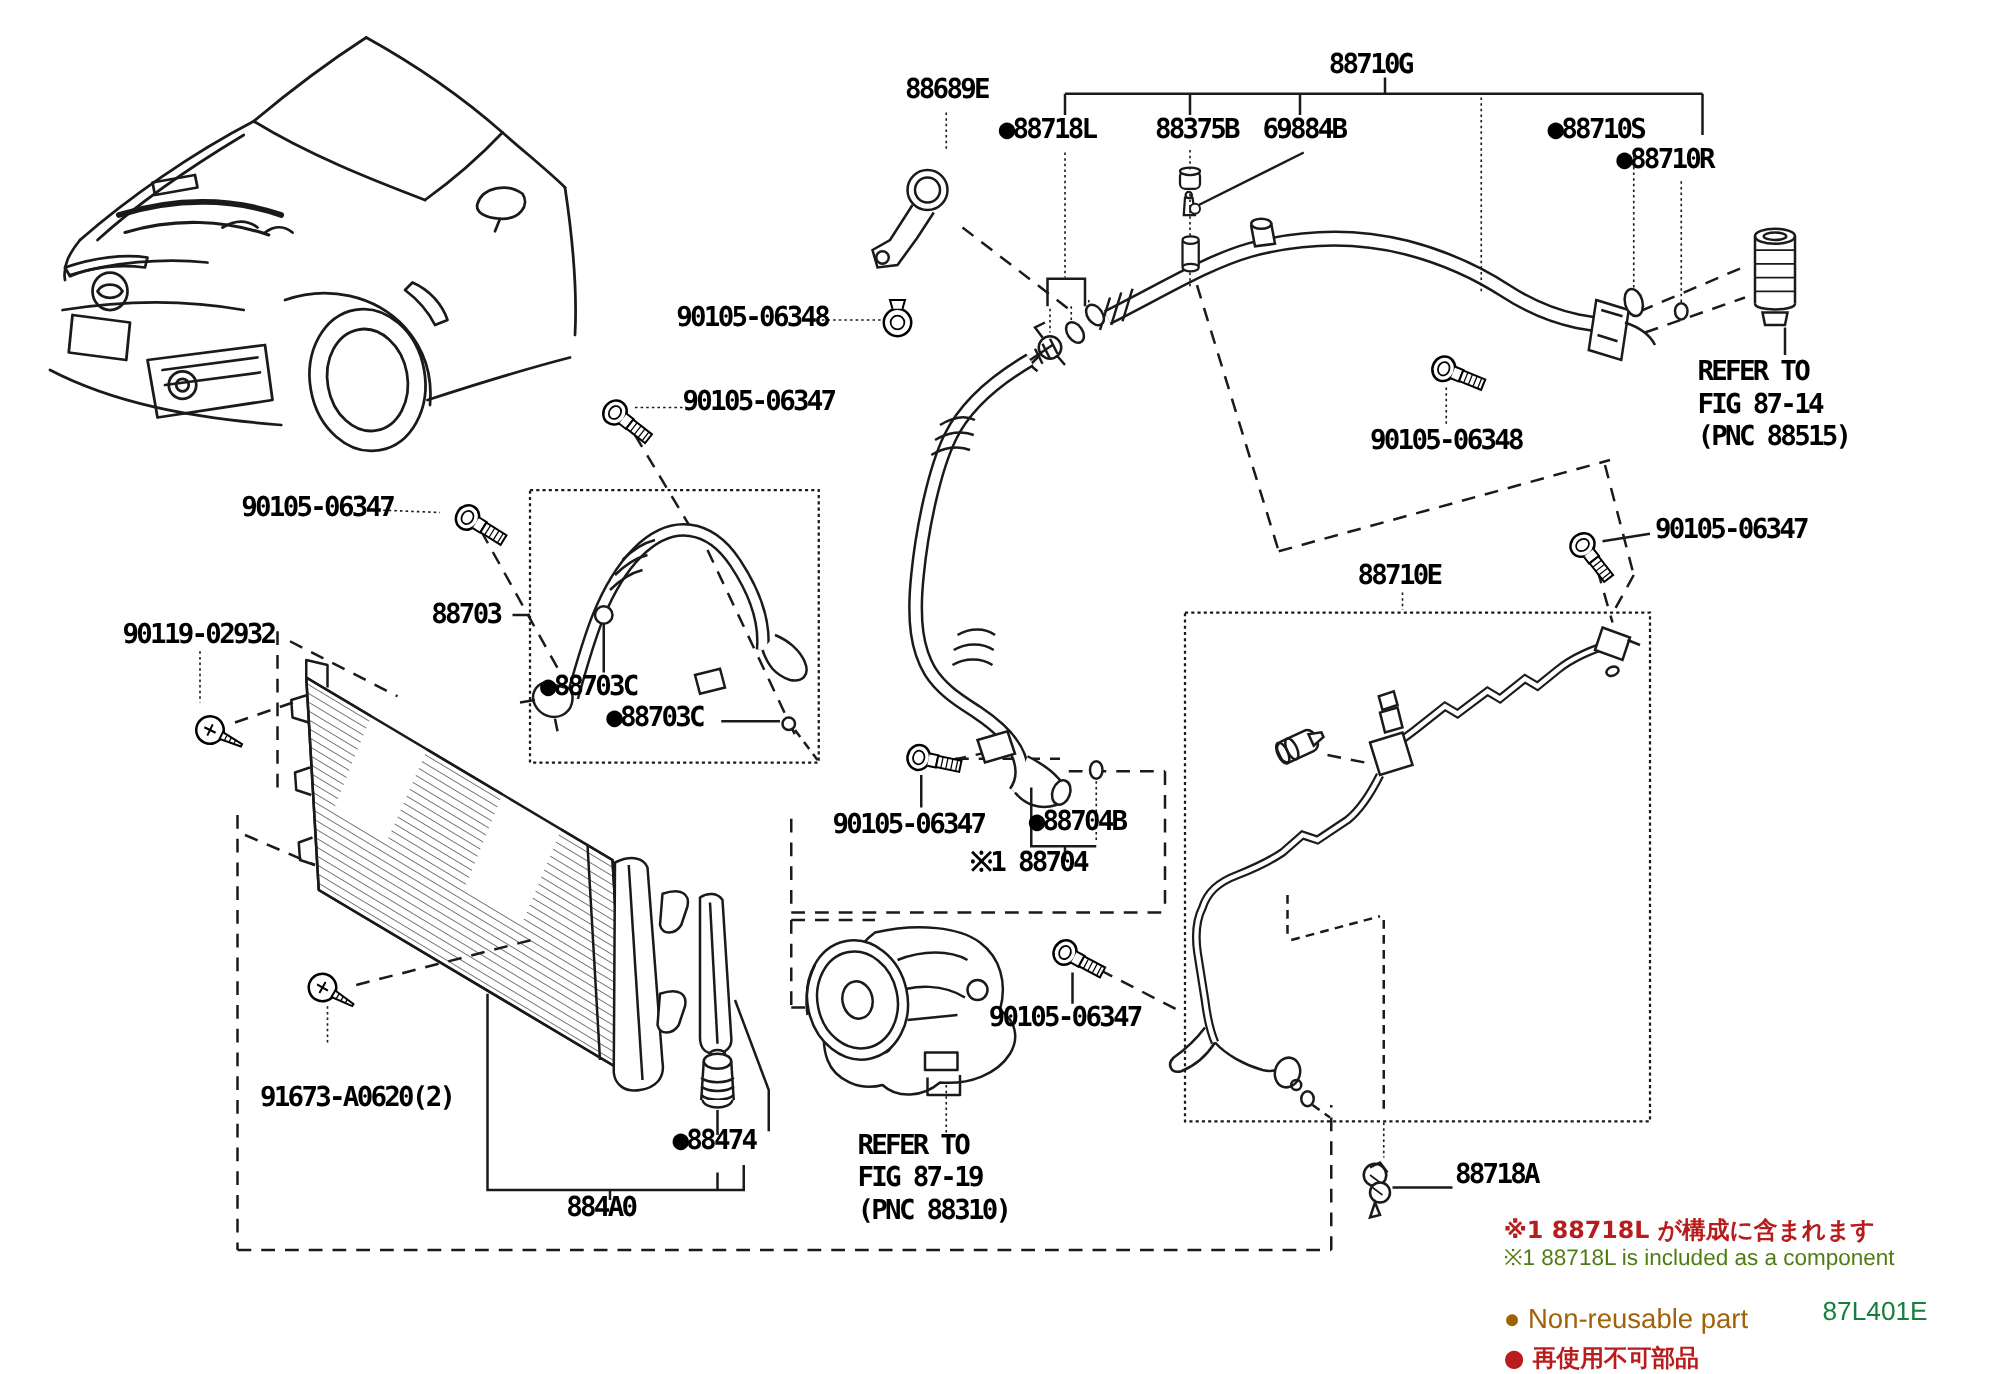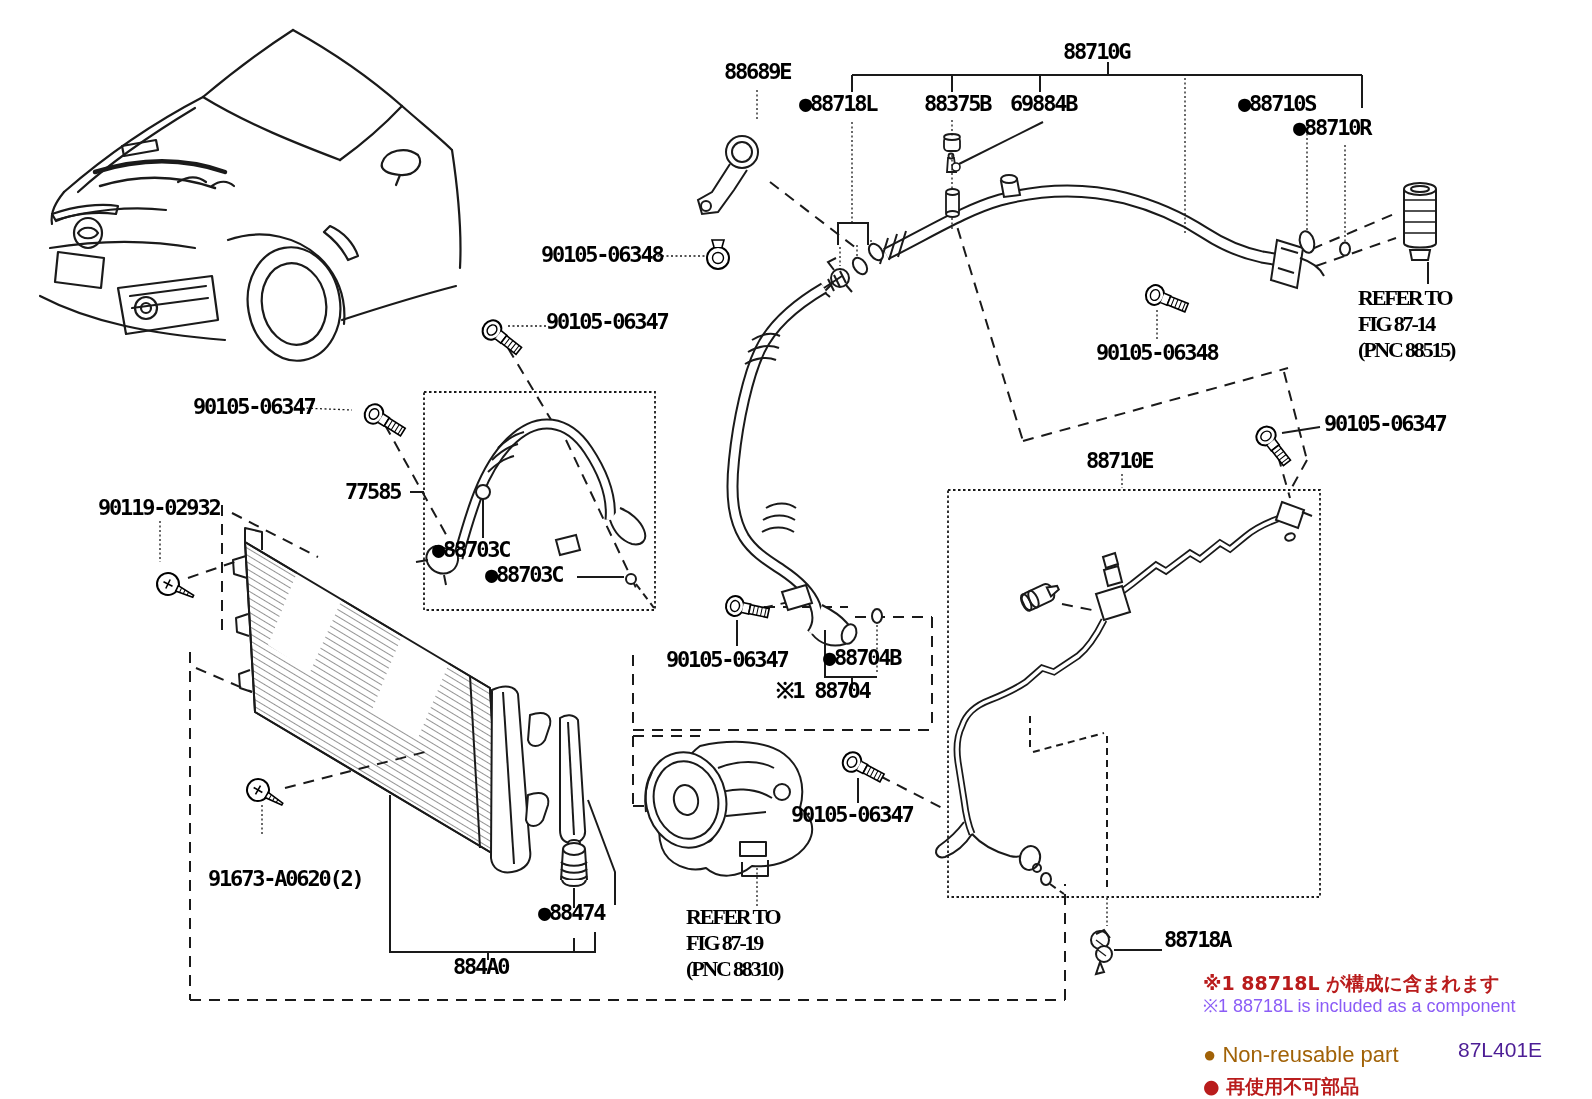--- a/index.html
+++ b/index.html
@@ -1,25 +1,25 @@
 <!DOCTYPE html>
 <html><head>
 <meta charset="utf-8">
 <style>
   html,body{margin:0;padding:0;background:#fff;}
   #stage{position:relative;width:1592px;height:1099px;background:#fff;overflow:hidden;
          font-family:"DejaVu Sans Mono",monospace;}
   #art{position:absolute;left:0;top:0;}
   .lbl{position:absolute;font:bold 22px "DejaVu Sans Mono",monospace;letter-spacing:-2.2px;
        white-space:nowrap;color:#000;line-height:1.0;}
-  .refer{white-space:pre-line;line-height:1.18;font-family:Liberation Serif, serif;}
+  .refer{white-space:pre-line;line-height:1.18;}
   .fn-jp{position:absolute;font:bold 19px "DejaVu Sans",sans-serif;letter-spacing:0;color:#b91c1c;white-space:nowrap;}
-  .fn-en{position:absolute;font:18px "Liberation Sans",sans-serif;color:#8b5cf6;white-space:nowrap;}
+  .fn-en{position:absolute;font:18px "Liberation Sans",sans-serif;color:#4d7c0f;white-space:nowrap;}
   .fn-en-big{position:absolute;font:22px "Liberation Sans",sans-serif;color:#a16207;white-space:nowrap;}
-  .figcode{position:absolute;font:21px "Liberation Sans",sans-serif;color:#4c1d95;white-space:nowrap;}
+  .figcode{position:absolute;font:21px "Liberation Sans",sans-serif;color:#15803d;white-space:nowrap;}
   .tube-o{stroke:#1a1a1a;fill:none;}
   .tube-i{stroke:#ffffff;fill:none;}
 </style>
 </head>
 <body>
 
 <div id="stage">
 
 <svg id="art" width="1592" height="1099" viewBox="0 0 1592 1099">
   <defs>
@@ -321,21 +321,21 @@
   <div class="lbl" style="left:924px;top:93px">88375B</div>
   <div class="lbl" style="left:1010px;top:93px">69884B</div>
   <div class="lbl" style="left:1238px;top:93px">●88710S</div>
   <div class="lbl" style="left:1293px;top:117px">●88710R</div>
   <div class="lbl" style="left:541px;top:244px">90105-06348</div>
   <div class="lbl refer" style="left:1358px;top:285px">REFER TO
 FIG 87-14
 (PNC 88515)</div>
   <div class="lbl" style="left:546px;top:311px">90105-06347</div>
   <div class="lbl" style="left:193px;top:396px">90105-06347</div>
-  <div class="lbl" style="left:345px;top:481px">77585</div>
+  <div class="lbl" style="left:345px;top:481px">88703</div>
   <div class="lbl" style="left:98px;top:497px">90119-02932</div>
   <div class="lbl" style="left:432px;top:539px">●88703C</div>
   <div class="lbl" style="left:485px;top:564px">●88703C</div>
   <div class="lbl" style="left:1096px;top:342px">90105-06348</div>
   <div class="lbl" style="left:1324px;top:413px">90105-06347</div>
   <div class="lbl" style="left:1086px;top:450px">88710E</div>
   <div class="lbl" style="left:666px;top:649px">90105-06347</div>
   <div class="lbl" style="left:823px;top:647px">●88704B</div>
   <div class="lbl" style="left:776px;top:680px">※1 88704</div>
   <div class="lbl" style="left:208px;top:868px">91673-A0620(2)</div>

